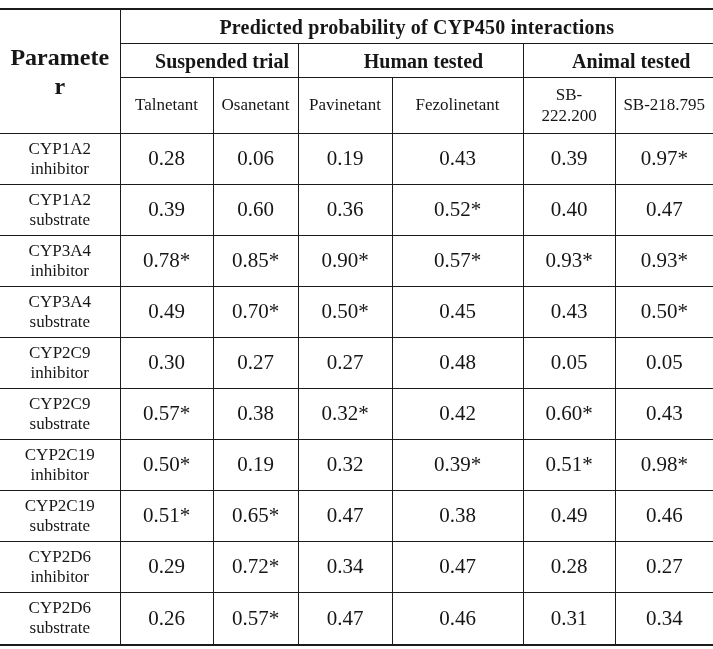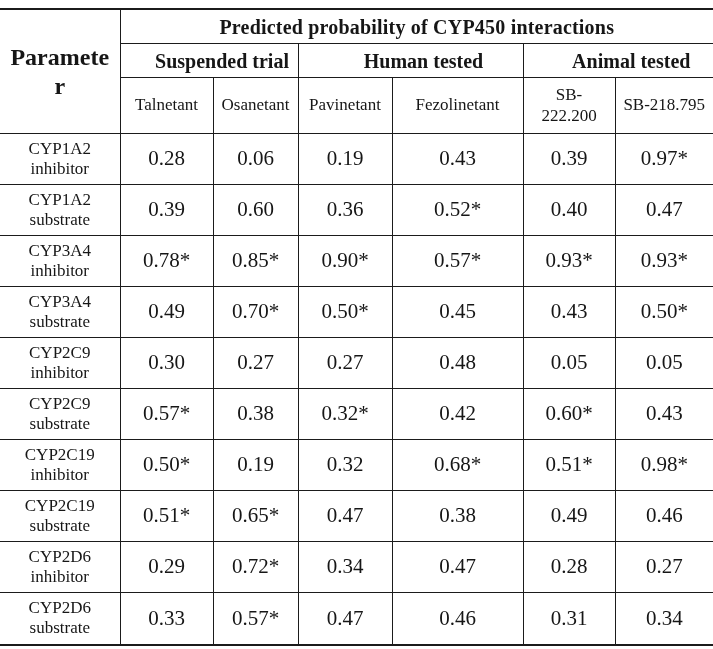--- a/index.html
+++ b/index.html
@@ -171,21 +171,21 @@
         <td class="value-cell">0.43</td>
       </tr>
       <tr>
         <td class="param-cell">
           <span class="enzyme">CYP2C19</span>
           <span class="role">inhibitor</span>
         </td>
         <td class="value-cell">0.50*</td>
         <td class="value-cell">0.19</td>
         <td class="value-cell">0.32</td>
-        <td class="value-cell">0.68*</td>
+        <td class="value-cell">0.39*</td>
         <td class="value-cell">0.51*</td>
         <td class="value-cell">0.98*</td>
       </tr>
       <tr>
         <td class="param-cell">
           <span class="enzyme">CYP2C19</span>
           <span class="role">substrate</span>
         </td>
         <td class="value-cell">0.51*</td>
         <td class="value-cell">0.65*</td>
@@ -204,21 +204,21 @@
         <td class="value-cell">0.34</td>
         <td class="value-cell">0.47</td>
         <td class="value-cell">0.28</td>
         <td class="value-cell">0.27</td>
       </tr>
       <tr>
         <td class="param-cell">
           <span class="enzyme">CYP2D6</span>
           <span class="role">substrate</span>
         </td>
-        <td class="value-cell">0.33</td>
+        <td class="value-cell">0.26</td>
         <td class="value-cell">0.57*</td>
         <td class="value-cell">0.47</td>
         <td class="value-cell">0.46</td>
         <td class="value-cell">0.31</td>
         <td class="value-cell">0.34</td>
       </tr>
     </tbody>
   </table>
 </div>
 

